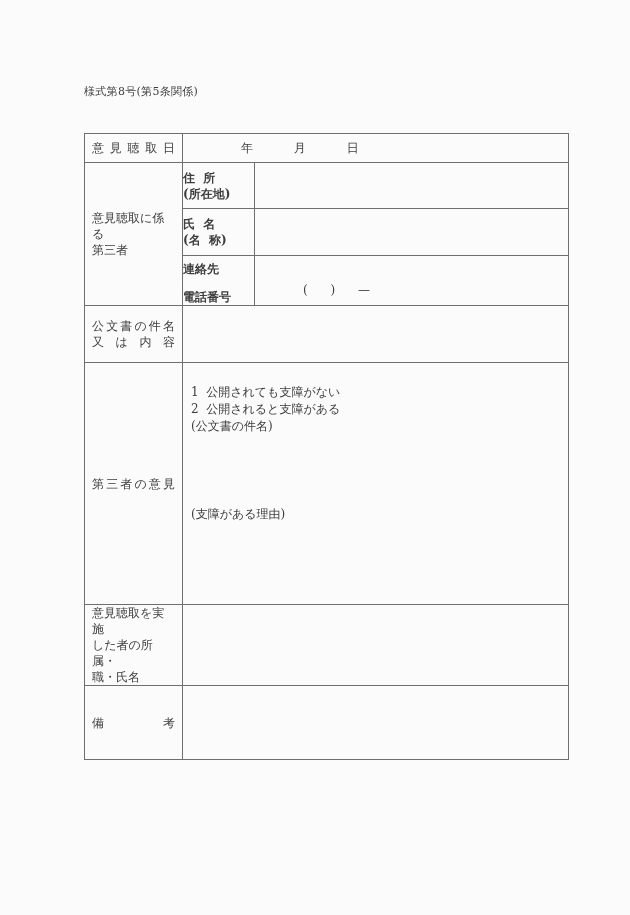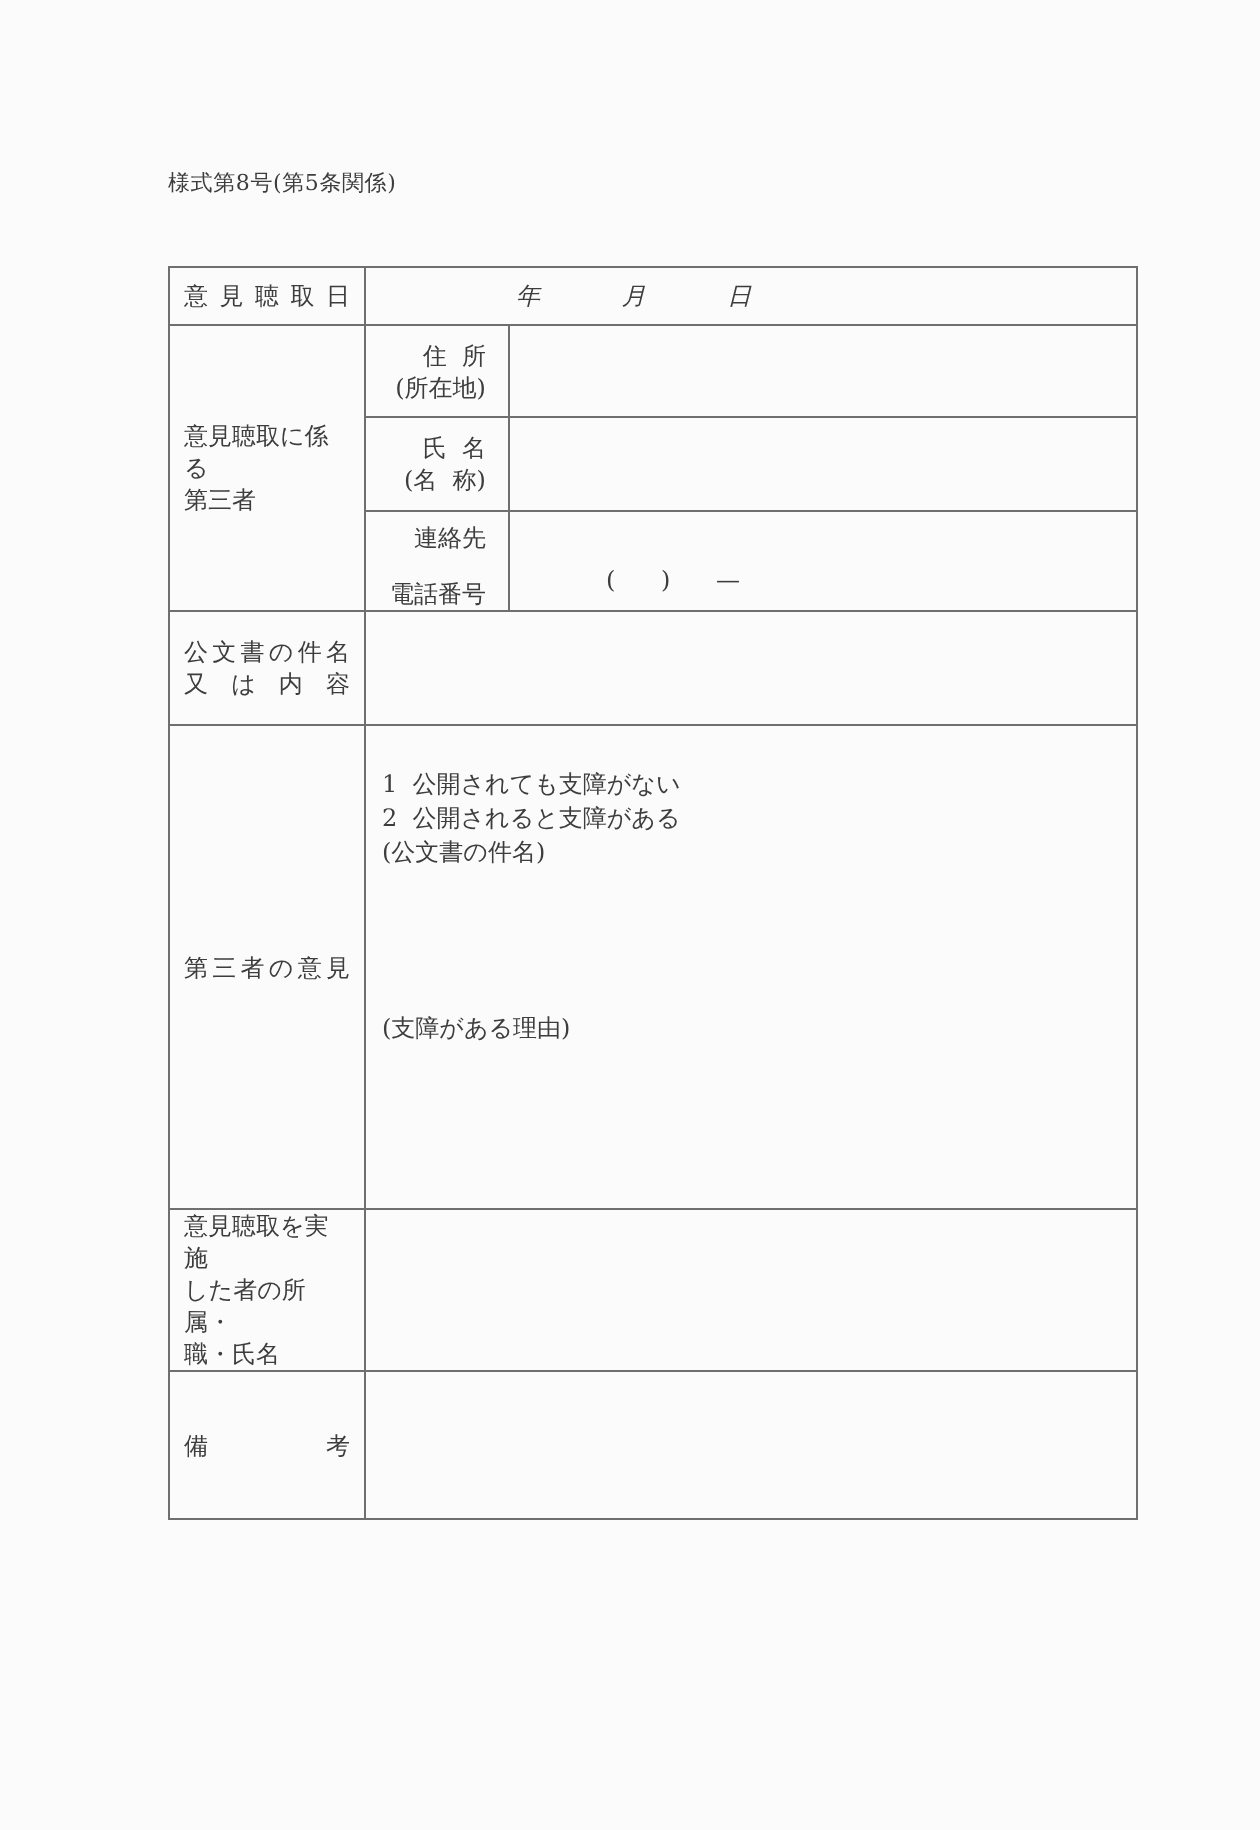--- a/index.html
+++ b/index.html
@@ -49,32 +49,31 @@
     overflow: hidden;
     padding: 0 8px;
   }
   
   td.lbl { padding: 0 7px; }
   .justify, .jline {
     text-align: justify;
     text-align-last: justify;
   }
   
-  td.sub { text-align: right; padding: 0 11px; }
+  td.sub { text-align: left; padding: 0 0; font-weight: bold; }
   .pre { white-space: pre; }
   
   td.sub.contact { vertical-align: top; padding-top: 5px; }
   .contact-line2 { margin-top: 12px; }
   
   td.val { background: #fbfbfb; }
   td.date-val {
     white-space: pre;
-    padding-left: 75px;
+    padding-left: 58px;
     word-spacing: 37px;
-    font-style: italic;
   }
   td.phone-val {
     vertical-align: bottom;
     padding-bottom: 7px;
     padding-left: 48px;
     word-spacing: 19px;
     white-space: pre;
   }
   td.opinion-val {
     vertical-align: top;

